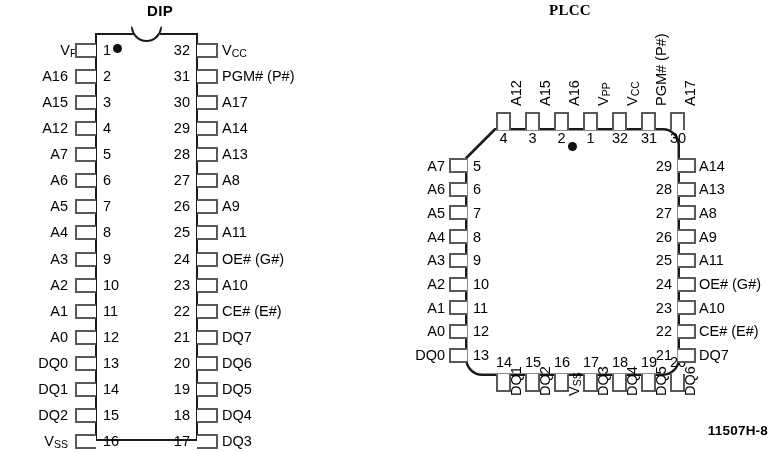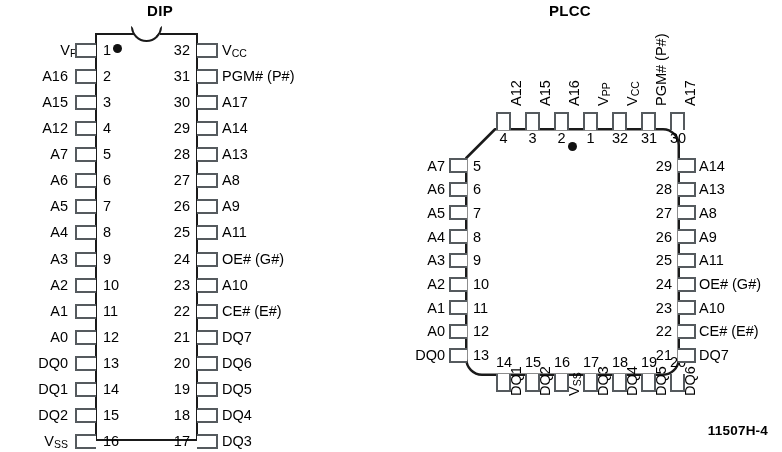--- a/index.html
+++ b/index.html
@@ -16,21 +16,21 @@
 
   
   .pkg-title{
     position:absolute;
     font-size:15px;font-weight:bold;
     letter-spacing:.3px;
     text-align:center;
     white-space:nowrap;
   }
   #dip-title{left:110px;top:2px;width:100px;}
-  #plcc-title{left:520px;top:2px;width:100px;}
+  #plcc-title{left:520px;top:2px;width:100px;font-family:Liberation Serif, serif;}
 
   
   .sig{
     position:absolute;
     font-size:14.5px;
     white-space:nowrap;
     line-height:14px;
   }
   .sig.r{text-align:right;}
   .sig.l{text-align:left;}
@@ -373,15 +373,15 @@
         <div class="sig l" style="left: 699px; top: 300.7px;">A10</div>
         <div class="plcc-pin right" style="left: 678px; top: 323.9px;"></div>
         <div class="num r" style="left: 612px; width: 60px; top: 324.4px;">22</div>
         <div class="sig l" style="left: 699px; top: 324.4px;">CE# (E#)</div>
         <div class="plcc-pin right" style="left: 678px; top: 347.6px;"></div>
         <div class="num r" style="left: 612px; width: 60px; top: 348.1px;">21</div>
         <div class="sig l" style="left: 699px; top: 348.1px;">DQ7</div>
       </div>
   </div>
 
-  <div id="figure-id">11507H-4</div>
+  <div id="figure-id">11507H-8</div>
 
 </div>
 
 </body></html>

